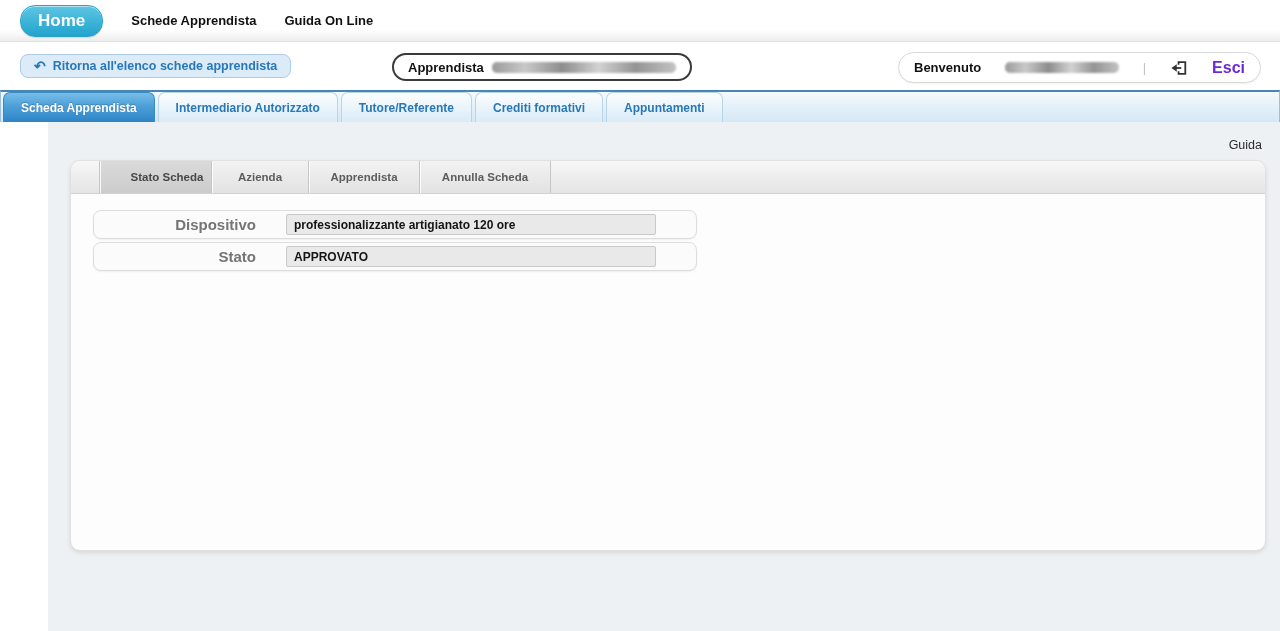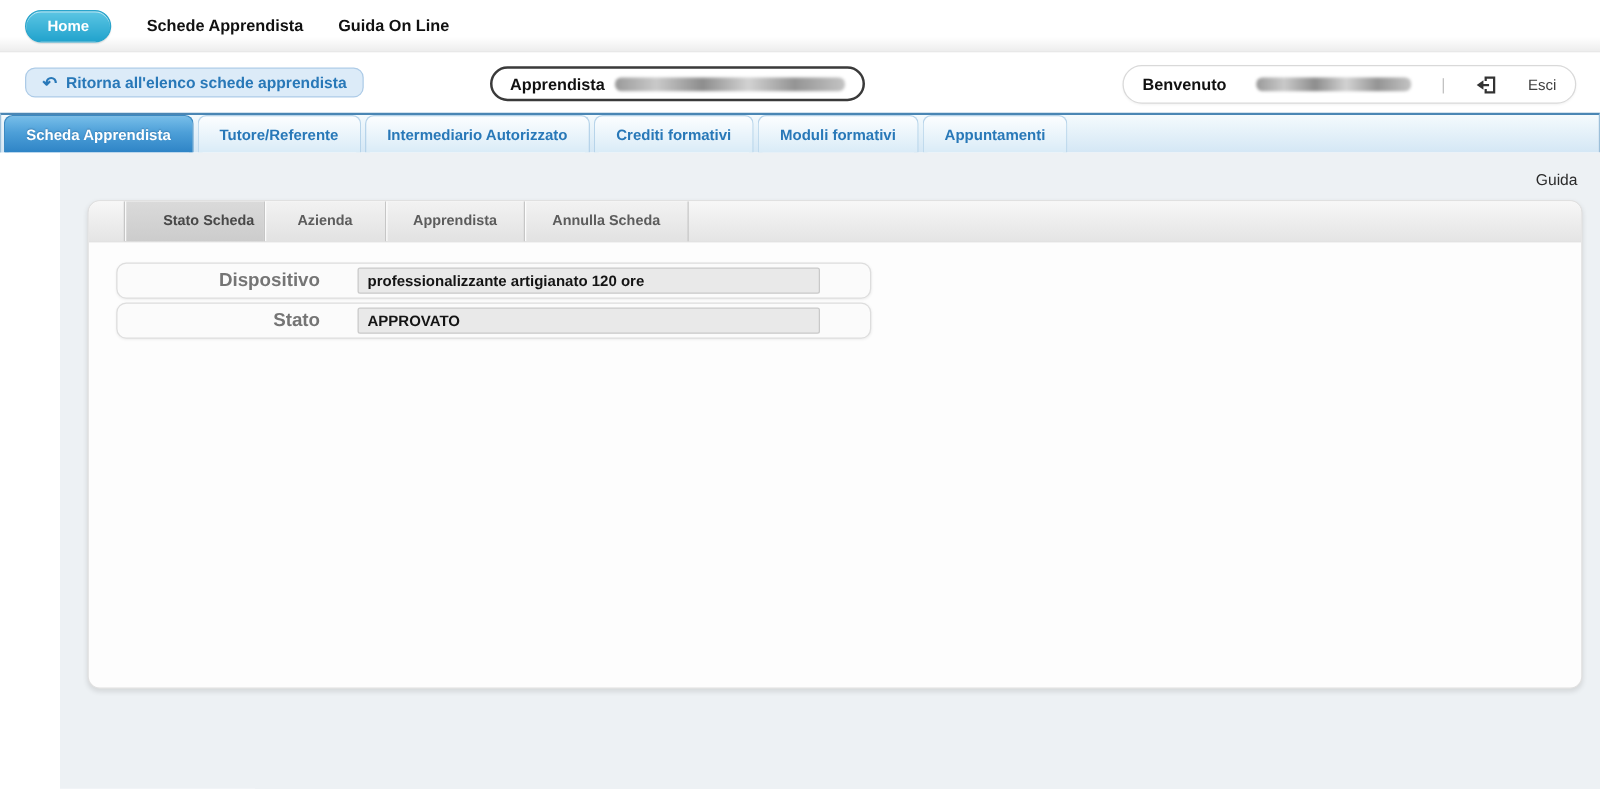--- a/index.html
+++ b/index.html
@@ -11,21 +11,21 @@
     height: 42px; display: flex; align-items: center; gap: 28px;
     padding-left: 20px;
     background: linear-gradient(#ffffff 0%, #ffffff 72%, #ededed 100%);
     border-bottom: 1px solid #e2e2e2;
   }
   .home-pill {
     padding: 5px 17px; border-radius: 15px; cursor: pointer;
     background: linear-gradient(#5cc6e4, #22a3cd);
     border: 1px solid #2aa4cb;
     box-shadow: inset 0 1px 0 rgba(255,255,255,.55), 0 1px 1px rgba(0,0,0,.12);
-    color: #ffffff; font-weight: bold; font-size: 12px;
+    color: #ffffff; font-weight: bold; font-size: 17px;
   }
   .menu-item { font-weight: bold; font-size: 13px; color: #111; cursor: pointer; }
 
   
   .header-row { height: 48px; background: #ffffff; position: relative; display: flex; align-items: center; }
   .back-btn {
     margin-left: 20px; display: inline-flex; align-items: center; gap: 7px;
     background: #dcebf8; border: 1px solid #adcbe7; border-radius: 8px;
     padding: 4px 13px; cursor: pointer;
     color: #2878b8; font-weight: bold; font-size: 12.5px;
@@ -45,21 +45,21 @@
   .welcome-pill {
     position: absolute; right: 19px; top: 10px; width: 363px; height: 31px;
     background: #fff; border: 1px solid #d9d9d9; border-radius: 16px;
     box-shadow: 0 1px 2px rgba(0,0,0,.05);
     display: flex; align-items: center; justify-content: flex-end; gap: 24px; padding: 0 15px;
   }
   .welcome-pill .lbl { font-weight: bold; font-size: 13px; color: #111; }
   .welcome-pill .redact { width: 178px; }
   .sep { color: #c2c2c2; font-size: 13px; }
   .logout-icon { cursor: pointer; display: inline-flex; }
-  .esci { font-weight: normal; font-size: 12px; color: #404040; cursor: pointer; }
+  .esci { font-weight: bold; font-size: 16px; color: #6d28d9; cursor: pointer; }
 
   
   .tabstrip {
     height: 32px; display: flex; align-items: stretch; padding-left: 2px;
     background: linear-gradient(#f4fafd, #d4e7f5);
     border-top: 2px solid #4a86b4;
     border-left: 1px solid #9dc0da; border-right: 1px solid #9dc0da;
   }
   .tab {
     display: flex; align-items: center; padding: 0 17px; margin-right: 3px;
@@ -156,24 +156,23 @@
         <line x1="6.5" y1="10" x2="12.5" y2="10" stroke="#333" stroke-width="2"></line>
         <polygon points="1.5,10 7.5,5.8 7.5,14.2" fill="#333"></polygon>
       </svg>
     </span>
     <span class="esci">Esci</span>
   </div>
 </div>
 
 <div class="tabstrip">
   <div class="tab active">Scheda Apprendista</div>
+  <div class="tab inactive">Intermediario Autorizzato</div>
   <div class="tab inactive">Tutore/Referente</div>
-  <div class="tab inactive">Intermediario Autorizzato</div>
   <div class="tab inactive">Crediti formativi</div>
-  <div class="tab inactive">Moduli formativi</div>
   <div class="tab inactive">Appuntamenti</div>
 </div>
 
 <div class="content">
   <div class="guida-row">
     <span class="guida-link">Guida</span>
   </div>
 
   <div class="panel">
     <div class="toolbar">

